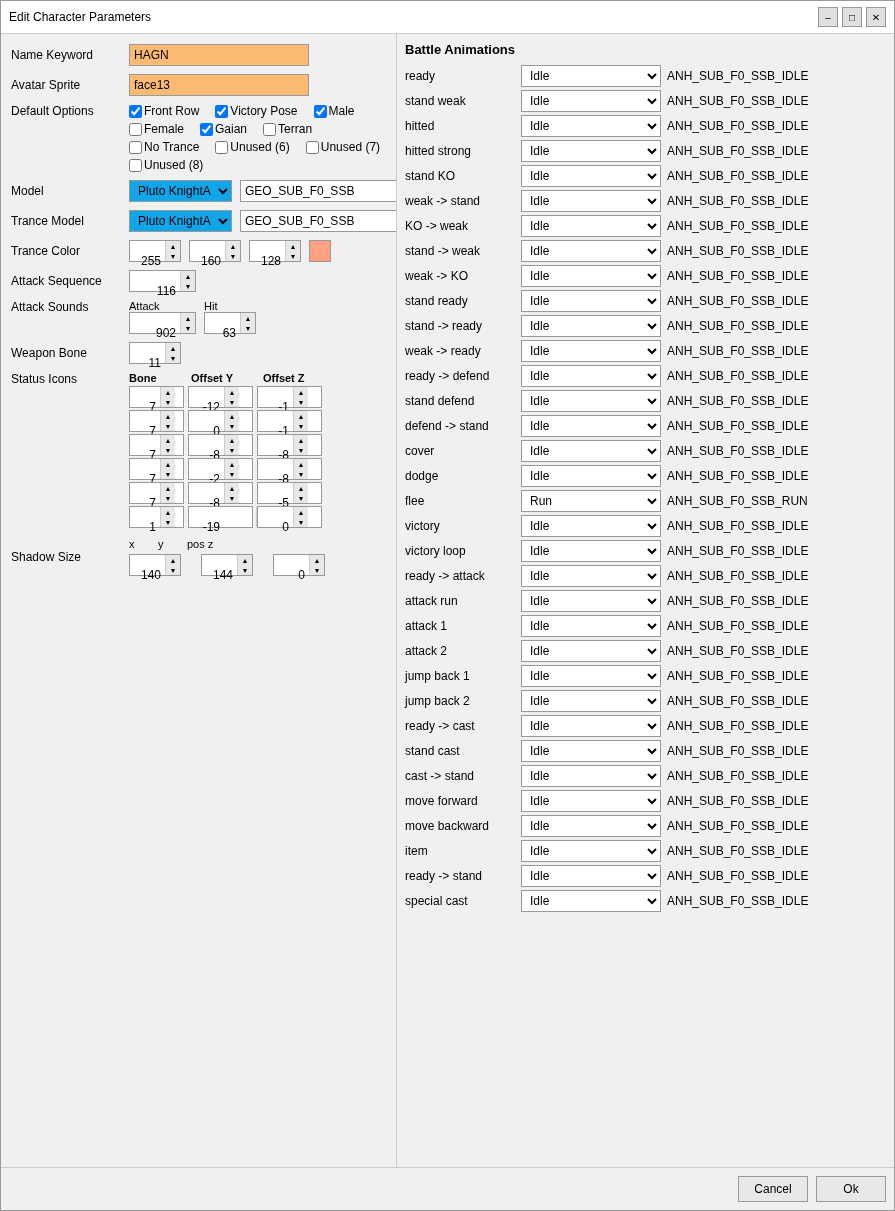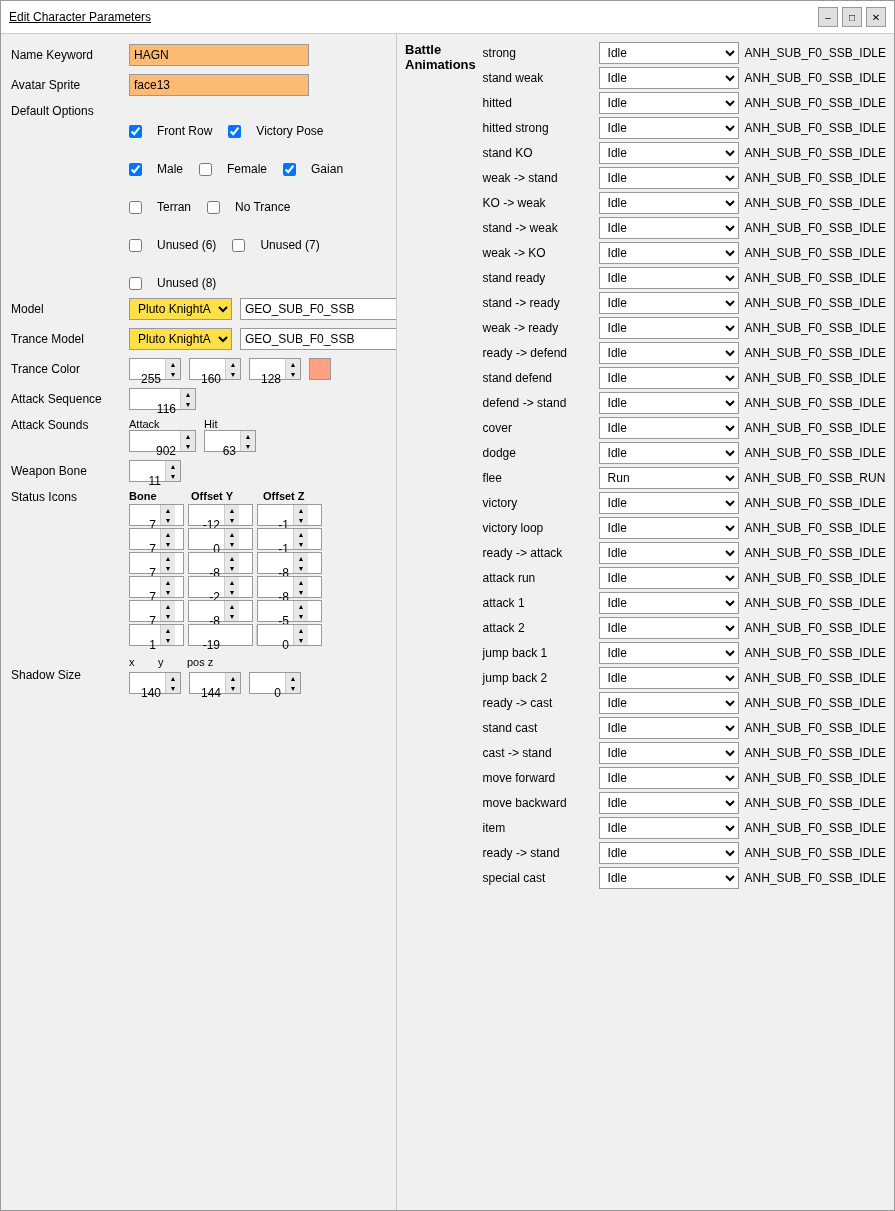--- a/index.html
+++ b/index.html
@@ -25,21 +25,20 @@
       padding: 6px 8px;
       display: flex;
       align-items: center;
       justify-content: space-between;
       border-bottom: 1px solid #ccc;
       min-height: 30px;
     }
     .title-bar-title {
       font-size: 12px;
       font-weight: normal;
-      text-decoration: underline;
     }
     .title-bar-controls {
       display: flex;
       gap: 4px;
     }
     .title-btn {
       width: 20px;
       height: 20px;
       background: #e0e0e0;
       border: 1px solid #999;
@@ -85,23 +84,22 @@
     
     .checkbox-group {
       display: flex;
       flex-wrap: wrap;
       gap: 4px 16px;
       margin-left: 0;
     }
     .checkbox-item {
       display: flex;
       align-items: center;
-      gap: 15px;
-      font-size: 12px;
-      margin-top: 20px;
+      gap: 2px;
+      font-size: 12px;
     }
     .checkbox-item input[type=checkbox] {
       width: 13px;
       height: 13px;
     }
     
     .spinbox {
       display: flex;
       align-items: center;
       border: 1px solid #999;
@@ -132,21 +130,21 @@
       font-size: 7px;
       display: flex;
       align-items: center;
       justify-content: center;
       padding: 0;
       line-height: 1;
     }
     
     .model-select {
       border: 1px solid #999;
-      background: #fde047;
+      background: #0ea5e9;
       height: 22px;
       padding: 2px 4px;
       font-size: 12px;
       width: 180px;
     }
     .model-input {
       border: 1px solid #999;
       background: #fff;
       height: 22px;
       padding: 2px 4px;
@@ -157,21 +155,21 @@
     .color-swatch {
       width: 22px;
       height: 22px;
       border: 1px solid #999;
     }
     
     .right-panel {
       flex: 1;
       padding: 8px;
       display: flex;
-      flex-direction: row;
+      flex-direction: column;
       overflow-y: auto;
     }
     .battle-anim-title {
       font-size: 13px;
       font-weight: bold;
       margin-bottom: 8px;
     }
     .anim-row {
       display: flex;
       align-items: center;
@@ -537,21 +535,21 @@
 
 
       <div class="form-row">
         <span class="form-label">Shadow Size</span>
         <div style="display:flex; flex-direction:column; gap:4px;">
           <div style="display:flex; gap:4px; align-items:center;">
             <span style="font-size:11px; width:25px;">x</span>
             <span style="font-size:11px; width:25px;">y</span>
             <span style="font-size:11px; width:35px;">pos z</span>
           </div>
-          <div style="display:flex; gap:8px;">
+          <div style="display:flex; gap:20px;">
             <div class="spinbox">
               <input type="text" style="width: 35px;" value="140">
               <div class="spinbox-btns">
                 <button>▲</button>
                 <button>▼</button>
               </div>
             </div>
             <div class="spinbox">
               <input type="text" style="width: 35px;" value="144">
               <div class="spinbox-btns">
@@ -569,21 +567,21 @@
           </div>
         </div>
       </div>
 
     </div>
 
     <div class="right-panel">
       <div class="battle-anim-title">Battle Animations</div>
       <div id="anim-rows-container">
           <div class="anim-row">
-            <span class="anim-label">strong</span>
+            <span class="anim-label">ready</span>
             <select class="anim-select"><option>Idle</option></select>
             <span class="anim-value">ANH_SUB_F0_SSB_IDLE</span>
           </div>
           <div class="anim-row">
             <span class="anim-label">stand weak</span>
             <select class="anim-select"><option>Idle</option></select>
             <span class="anim-value">ANH_SUB_F0_SSB_IDLE</span>
           </div>
           <div class="anim-row">
             <span class="anim-label">hitted</span>
@@ -743,14 +741,18 @@
           <div class="anim-row">
             <span class="anim-label">special cast</span>
             <select class="anim-select"><option>Idle</option></select>
             <span class="anim-value">ANH_SUB_F0_SSB_IDLE</span>
           </div>
         </div>
     </div>
 
   </div>
 
+  <div class="footer">
+    <button class="footer-btn">Cancel</button>
+    <button class="footer-btn">Ok</button>
+  </div>
 
 </div>
 
 </body></html>

